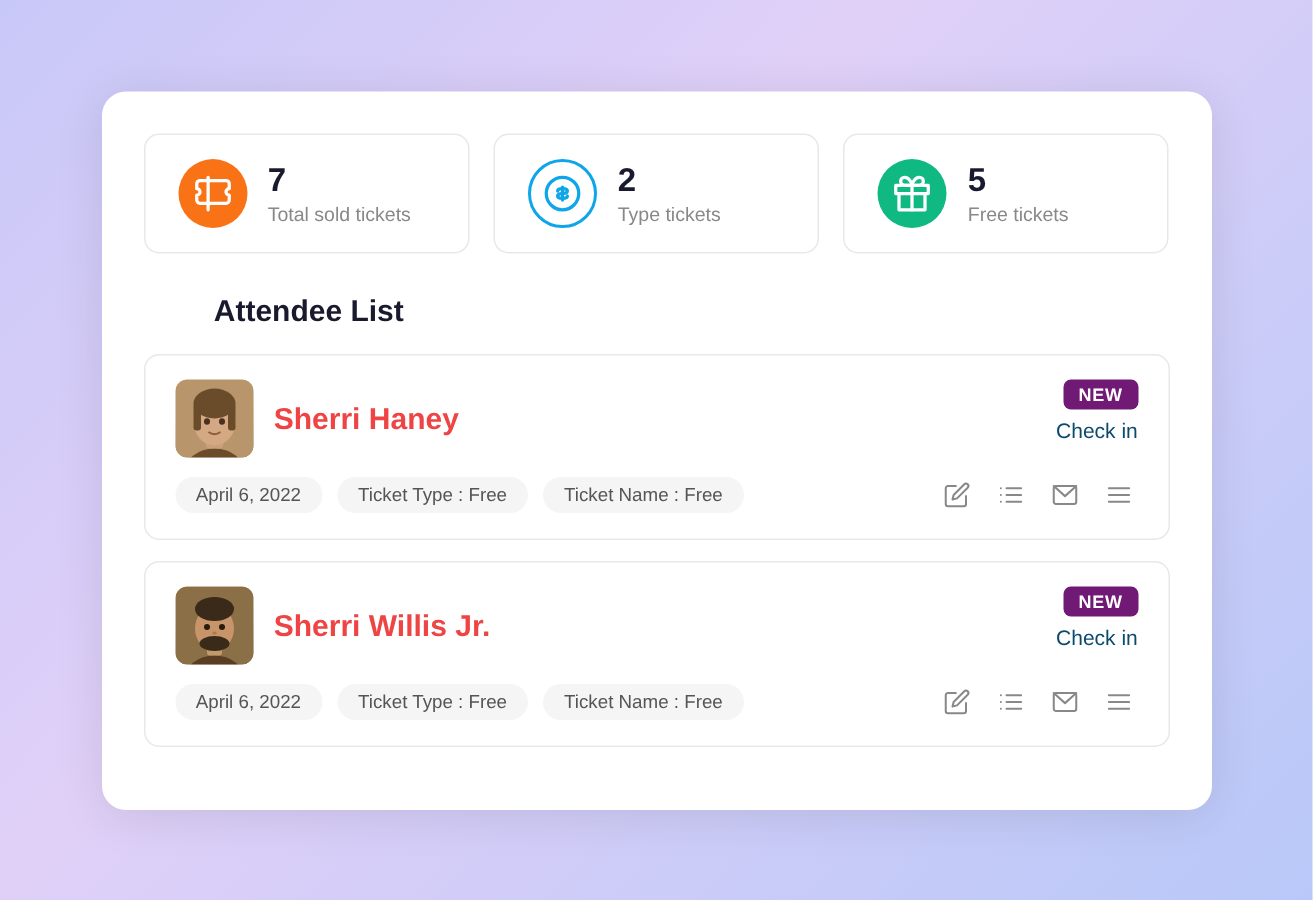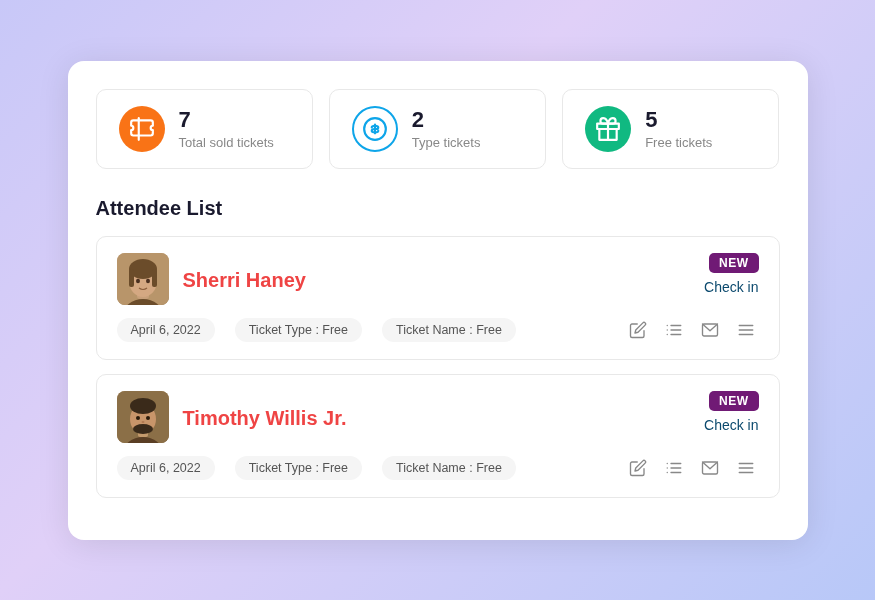--- a/index.html
+++ b/index.html
@@ -58,20 +58,21 @@
       font-size: 13px;
       color: #888;
       margin-top: 2px;
     }
     
     .section-title {
       font-size: 20px;
       font-weight: 700;
       color: #1a1a2e;
       margin-bottom: 16px;
+      margin-left: 47px;
     }
     .attendee-card {
       border: 1.5px solid #e8e8e8;
       border-radius: 10px;
       padding: 16px 20px;
       margin-bottom: 14px;
     }
     .attendee-top {
       display: flex;
       align-items: flex-start;
@@ -131,21 +132,21 @@
       font-weight: 500;
       cursor: pointer;
     }
     .attendee-bottom {
       display: flex;
       align-items: center;
       justify-content: space-between;
     }
     .tags {
       display: flex;
-      gap: 20px;
+      gap: 10px;
     }
     .tag {
       background: #f5f5f5;
       border-radius: 20px;
       padding: 5px 14px;
       font-size: 12.5px;
       color: #555;
     }
     .action-icons {
       display: flex;
@@ -308,21 +309,21 @@
             <ellipse cx="26" cy="15" rx="13" ry="8" fill="#3a2a1a"></ellipse>
 
             <ellipse cx="26" cy="38" rx="10" ry="5" fill="#3a2a1a"></ellipse>
 
             <ellipse cx="21" cy="27" rx="2" ry="2" fill="#2a1a0a"></ellipse>
             <ellipse cx="31" cy="27" rx="2" ry="2" fill="#2a1a0a"></ellipse>
 
             <ellipse cx="26" cy="31" rx="1.5" ry="1" fill="#b07850"></ellipse>
           </svg>
         </div>
-        <div class="attendee-name">Timothy Willis Jr.</div>
+        <div class="attendee-name">Sherri Willis Jr.</div>
       </div>
       <div class="attendee-right">
         <span class="new-badge">NEW</span>
         <span class="check-in-link">Check in</span>
       </div>
     </div>
     <div class="attendee-bottom">
       <div class="tags">
         <span class="tag">April 6, 2022</span>
         <span class="tag">Ticket Type : Free</span>

